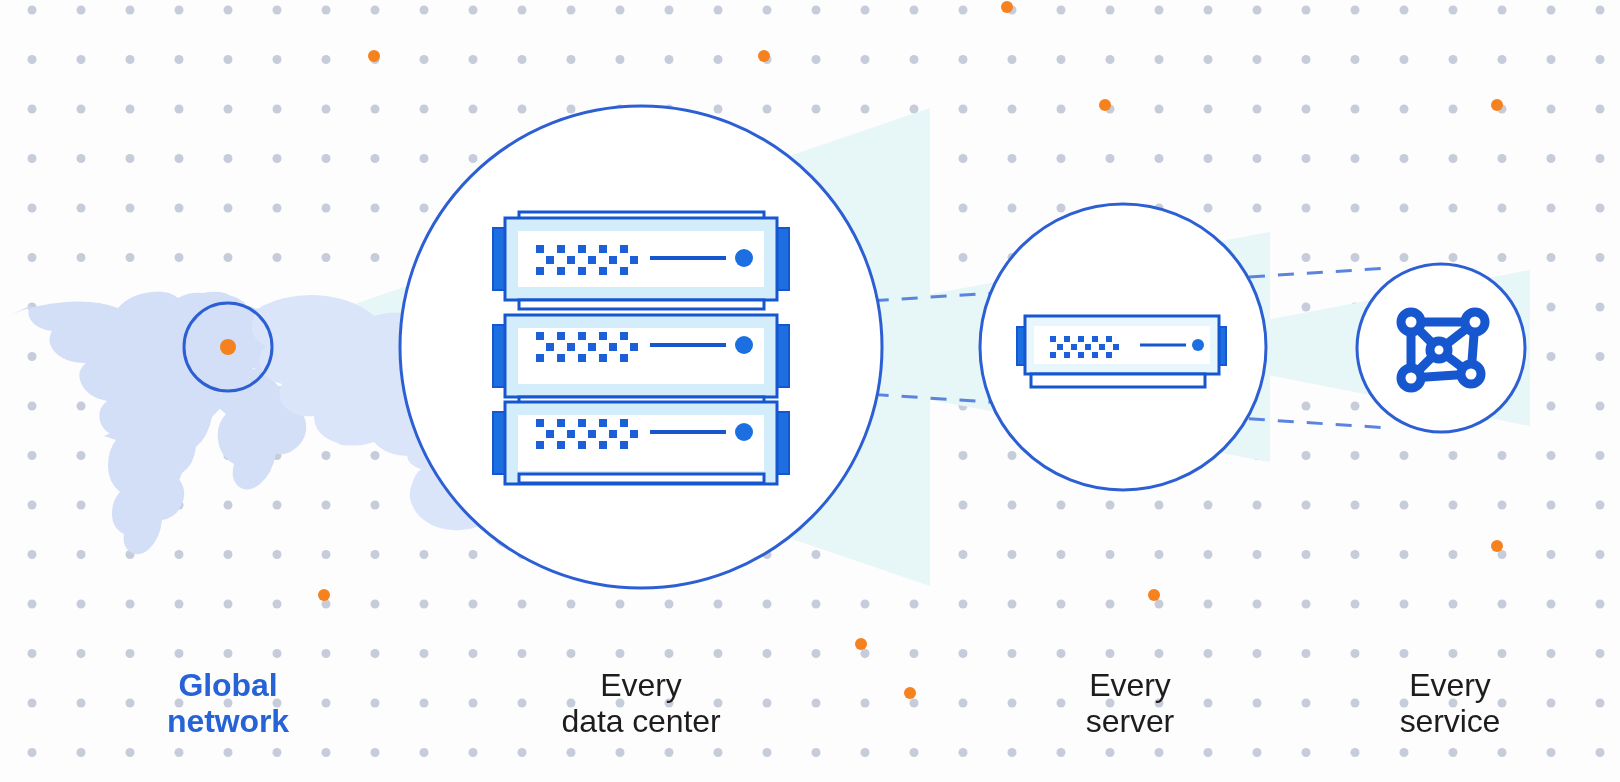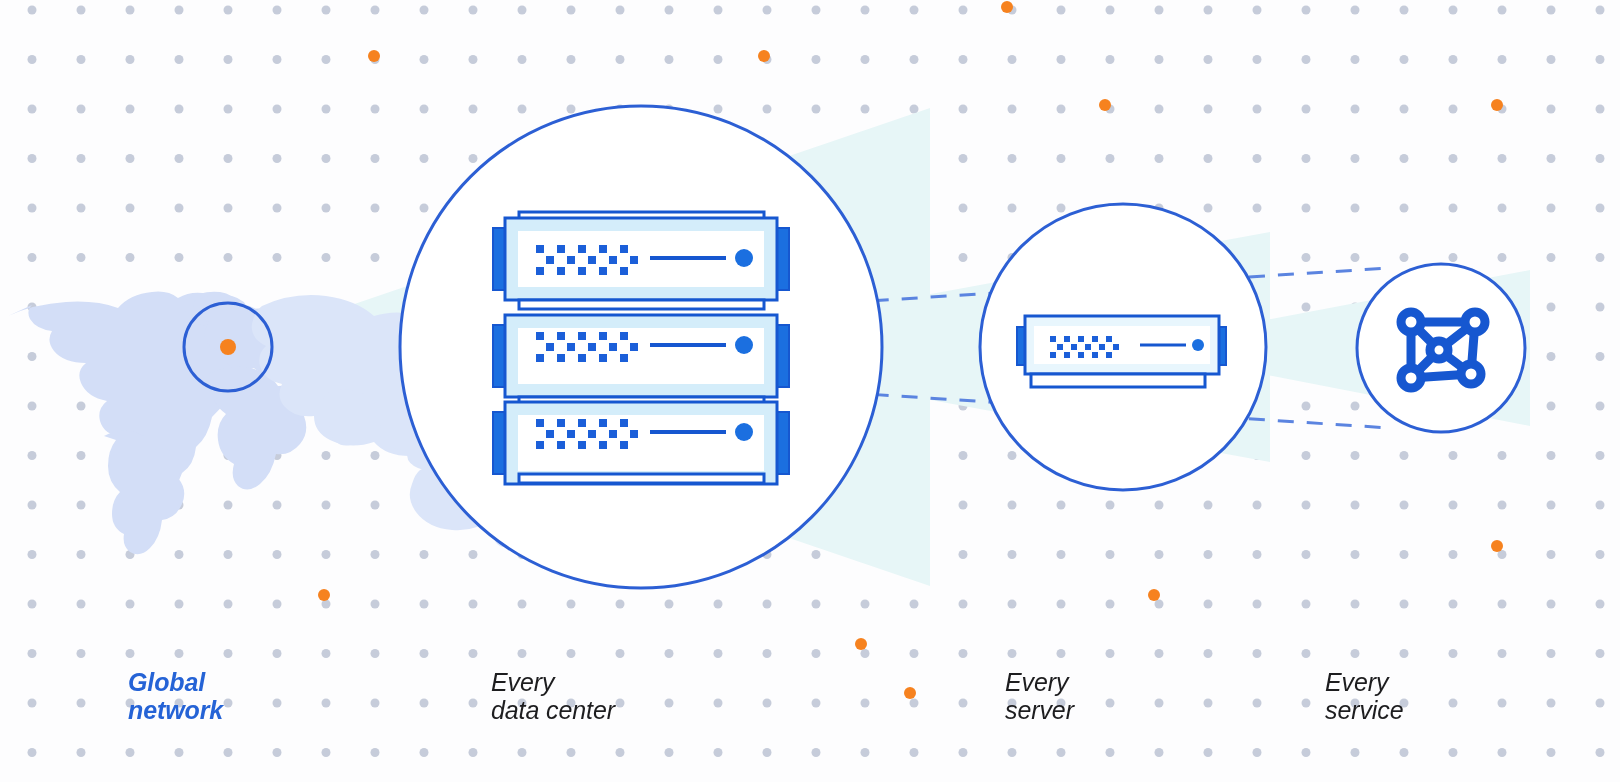--- a/index.html
+++ b/index.html
@@ -20,29 +20,28 @@
   }
   #stage svg.layer {
     position: absolute;
     top: 0;
     left: 0;
     width: 1620px;
     height: 782px;
   }
   .label {
     position: absolute;
-    text-align: left;
+    text-align: center;
     font-family: "Liberation Sans", sans-serif;
-    font-size: 25px;
+    font-size: 32px;
     line-height: 1.12;
     font-weight: 400;
     color: #1d1d1f;
     letter-spacing: -0.1px;
     white-space: pre-line;
-    font-style: italic;
   }
   .label.accent {
     color: #2563d6;
     font-weight: 700;
   }
 </style>
 </head>
 <body>
 
 <div id="stage">

